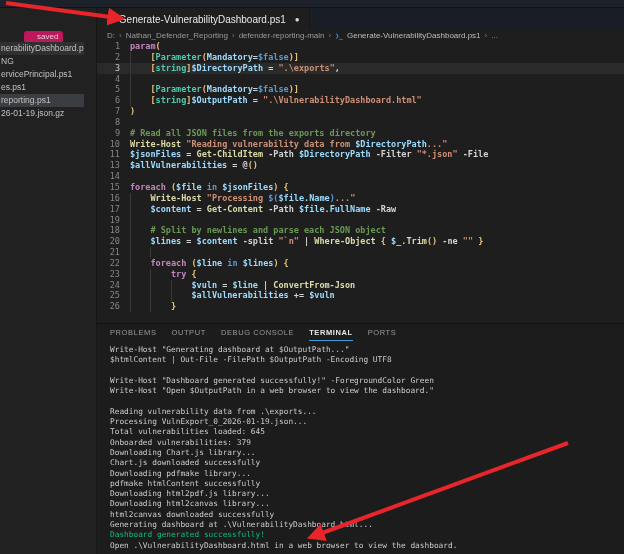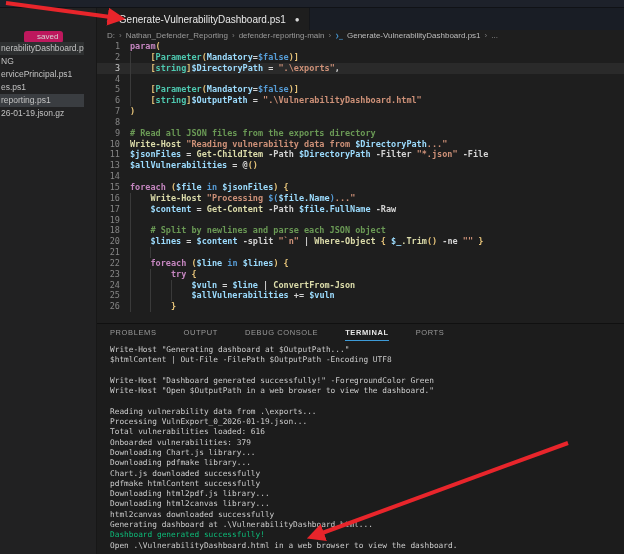--- a/index.html
+++ b/index.html
@@ -44,21 +44,21 @@
   .code-line.active .gutter { color:#cacaca; }
   .line-content { position:relative; flex:1;font-weight:bold; }
   .guide { position:absolute; top:0; bottom:0; width:1px; background:#3a3a3a; }
   .tok-kw{color:#C586C0} .tok-ty{color:#4EC9B0} .tok-vr{color:#9CDCFE}
   .tok-cs{color:#569CD6} .tok-st{color:#CE9178} .tok-fn{color:#DCDCAA}
   .tok-cm{color:#6A9955} .tok-pl{color:#D4D4D4} .tok-br{color:#E8C57A}
   
   .panel { position:absolute; left:97px; top:323px; right:0; bottom:0; background:#1c1c1c;
     border-top:1px solid #101010; }
   .panel-tabs { position:absolute; left:0; top:0; right:0; height:17px; display:flex;
-    gap:27px; padding-left:13px; align-items:center; }
+    gap:15px; padding-left:13px; align-items:center; }
   .panel-tab { font-size:7.5px; letter-spacing:0.6px; color:#9a9a9a; cursor:pointer;
     height:100%; display:flex; align-items:center; }
   .panel-tab.active { color:#e7e7e7; border-bottom:1px solid #3d9bd8;font-weight:bold; }
   .terminal { position:absolute; left:13px; top:21px; right:2px; bottom:0; overflow:hidden;
     font-family:"DejaVu Sans Mono", monospace; font-size:7.8px; color:#cccccc; }
   .term-line { height:10.3px; line-height:10.3px; white-space:pre; }
   .term-line.green { color:#0dbc79; }
   
   .arrows { position:absolute; left:0; top:0; width:624px; height:554px; z-index:50; pointer-events:none; }
 </style>
@@ -140,25 +140,25 @@
       </div>
     <div class="terminal" id="terminal">
         <div class="term-line">Write-Host "Generating dashboard at $OutputPath..."</div>
         <div class="term-line">$htmlContent | Out-File -FilePath $OutputPath -Encoding UTF8</div>
         <div class="term-line"></div>
         <div class="term-line">Write-Host "Dashboard generated successfully!" -ForegroundColor Green</div>
         <div class="term-line">Write-Host "Open $OutputPath in a web browser to view the dashboard."</div>
         <div class="term-line"></div>
         <div class="term-line">Reading vulnerability data from .\exports...</div>
         <div class="term-line">Processing VulnExport_0_2026-01-19.json...</div>
-        <div class="term-line">Total vulnerabilities loaded: 616</div>
+        <div class="term-line">Total vulnerabilities loaded: 645</div>
         <div class="term-line">Onboarded vulnerabilities: 379</div>
         <div class="term-line">Downloading Chart.js library...</div>
+        <div class="term-line">Chart.js downloaded successfully</div>
         <div class="term-line">Downloading pdfmake library...</div>
-        <div class="term-line">Chart.js downloaded successfully</div>
         <div class="term-line">pdfmake htmlContent successfully</div>
         <div class="term-line">Downloading html2pdf.js library...</div>
         <div class="term-line">Downloading html2canvas library...</div>
         <div class="term-line">html2canvas downloaded successfully</div>
         <div class="term-line">Generating dashboard at .\VulnerabilityDashboard.html...</div>
         <div class="term-line green">Dashboard generated successfully!</div>
         <div class="term-line">Open .\VulnerabilityDashboard.html in a web browser to view the dashboard.</div>
       </div>
   </div>
 

